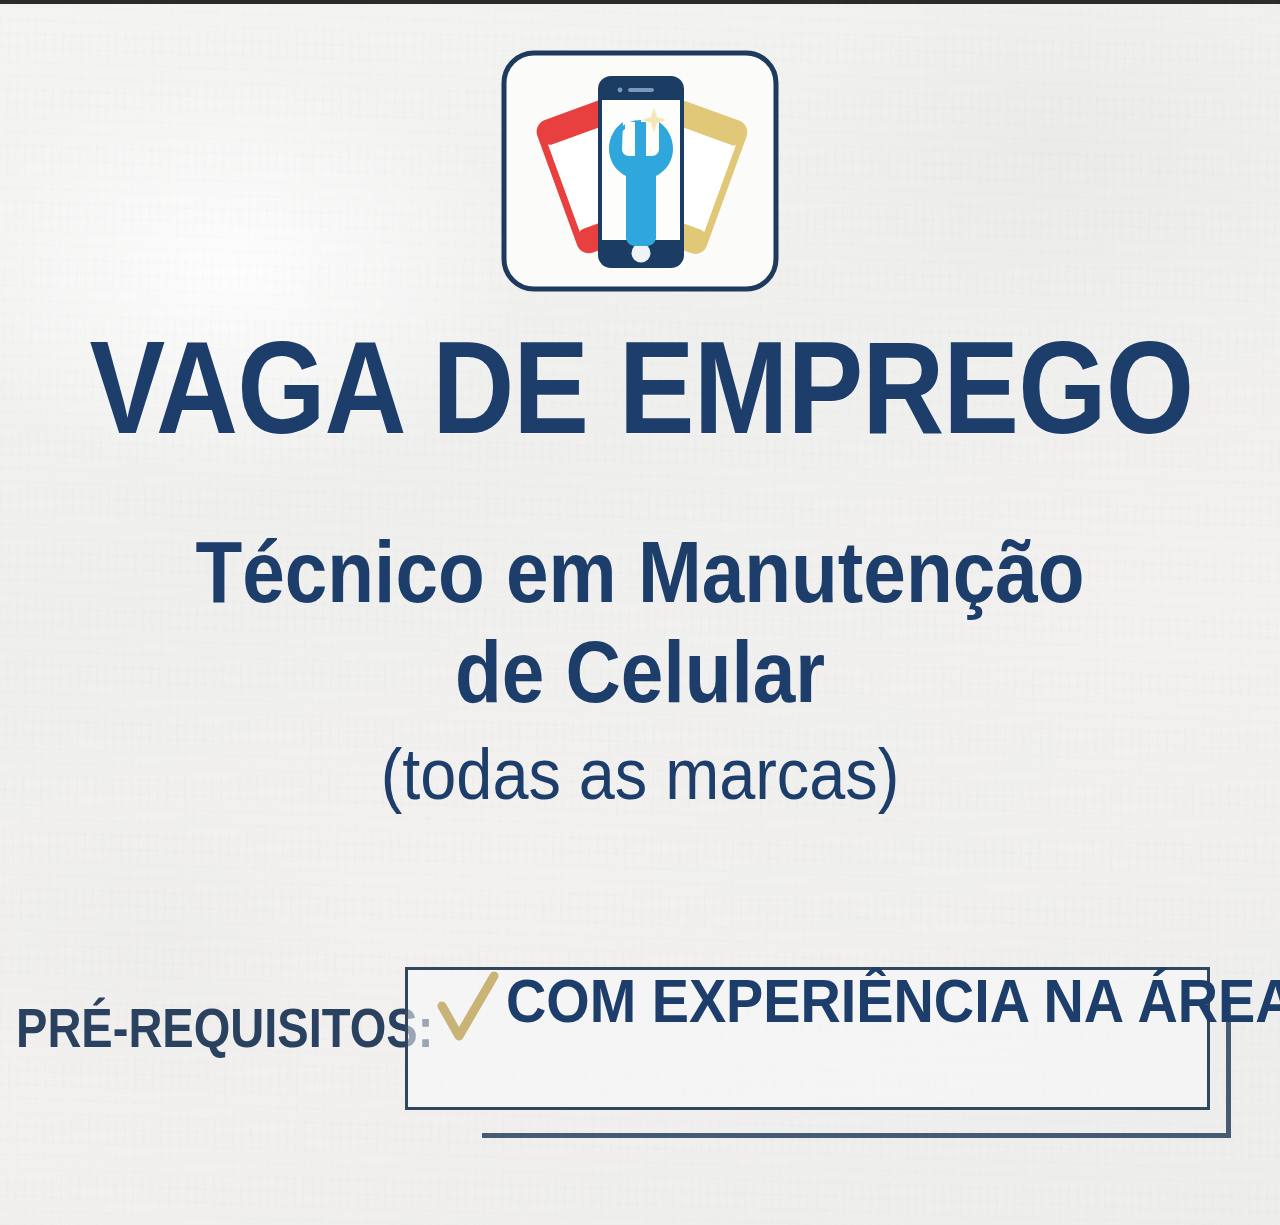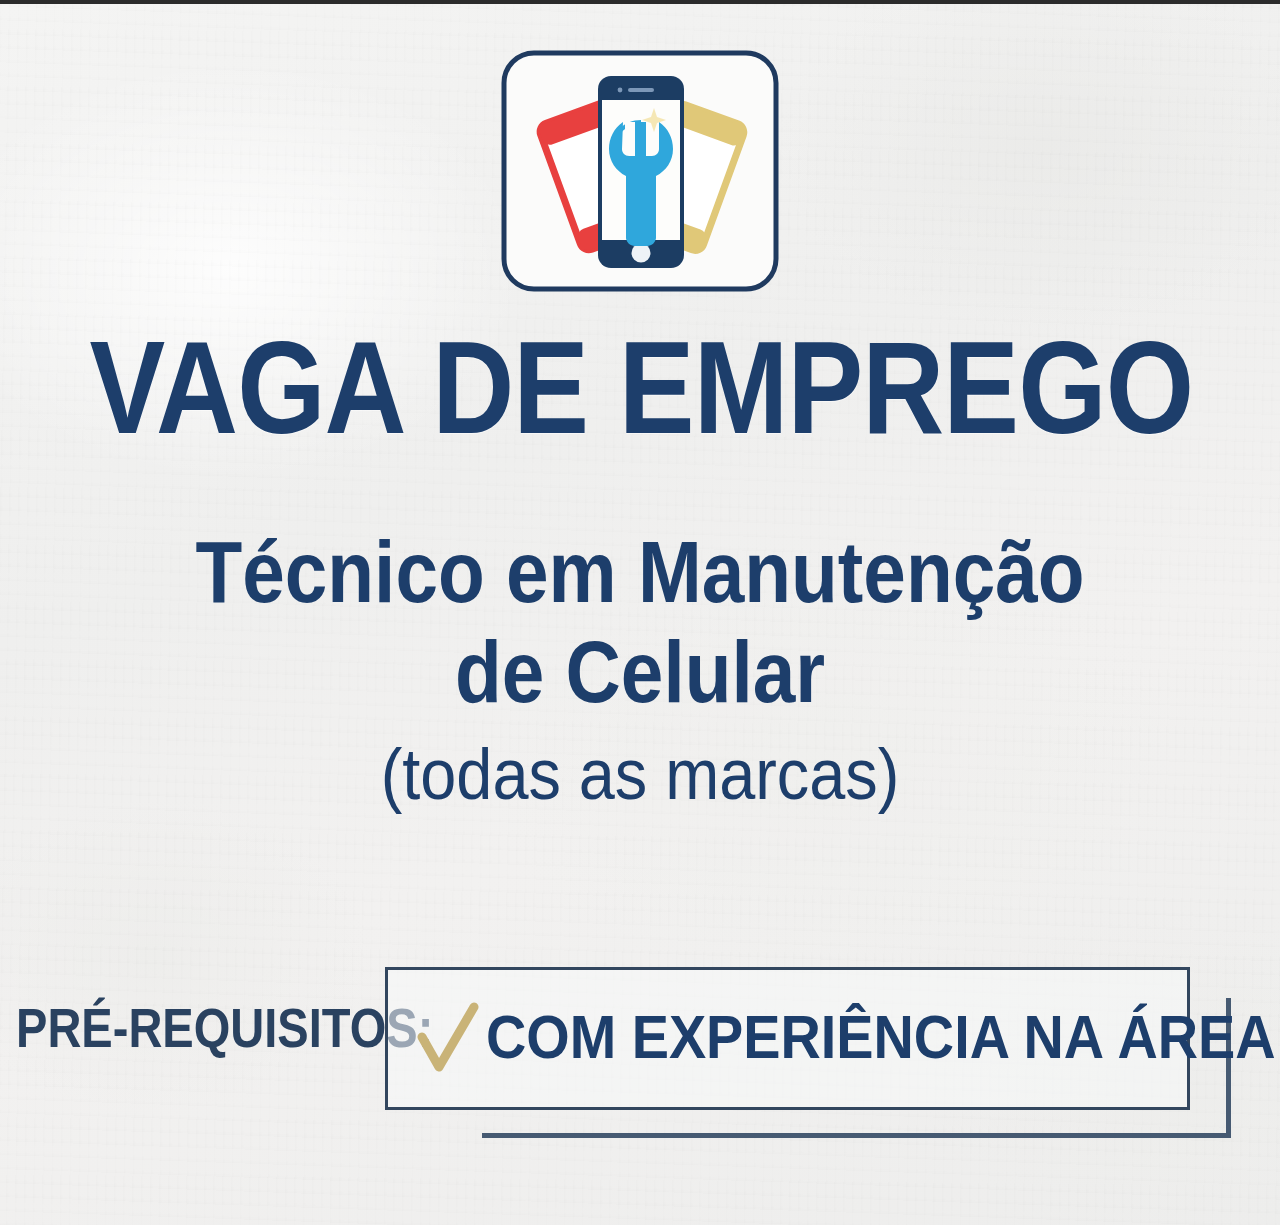--- a/index.html
+++ b/index.html
@@ -143,29 +143,28 @@
     left: 482px;
     top: 1133px;
     width: 749px;
     height: 5px;
     background: #465a72;
     z-index: 2;
   }
 
   .req-box {
     position: absolute;
-    left: 385px;
+    left: 405px;
     top: 967px;
     width: 805px;
     height: 143px;
     box-sizing: border-box;
     border: 3px solid #32465e;
     background: rgba(248,249,250,0.55);
     display: flex;
-    align-items: center;
     z-index: 3;
   }
 
   .check-icon {
     flex: 0 0 auto;
     width: 66px;
     height: 76px;
     margin-left: 26px;
     margin-right: 6px;
     display: block;

